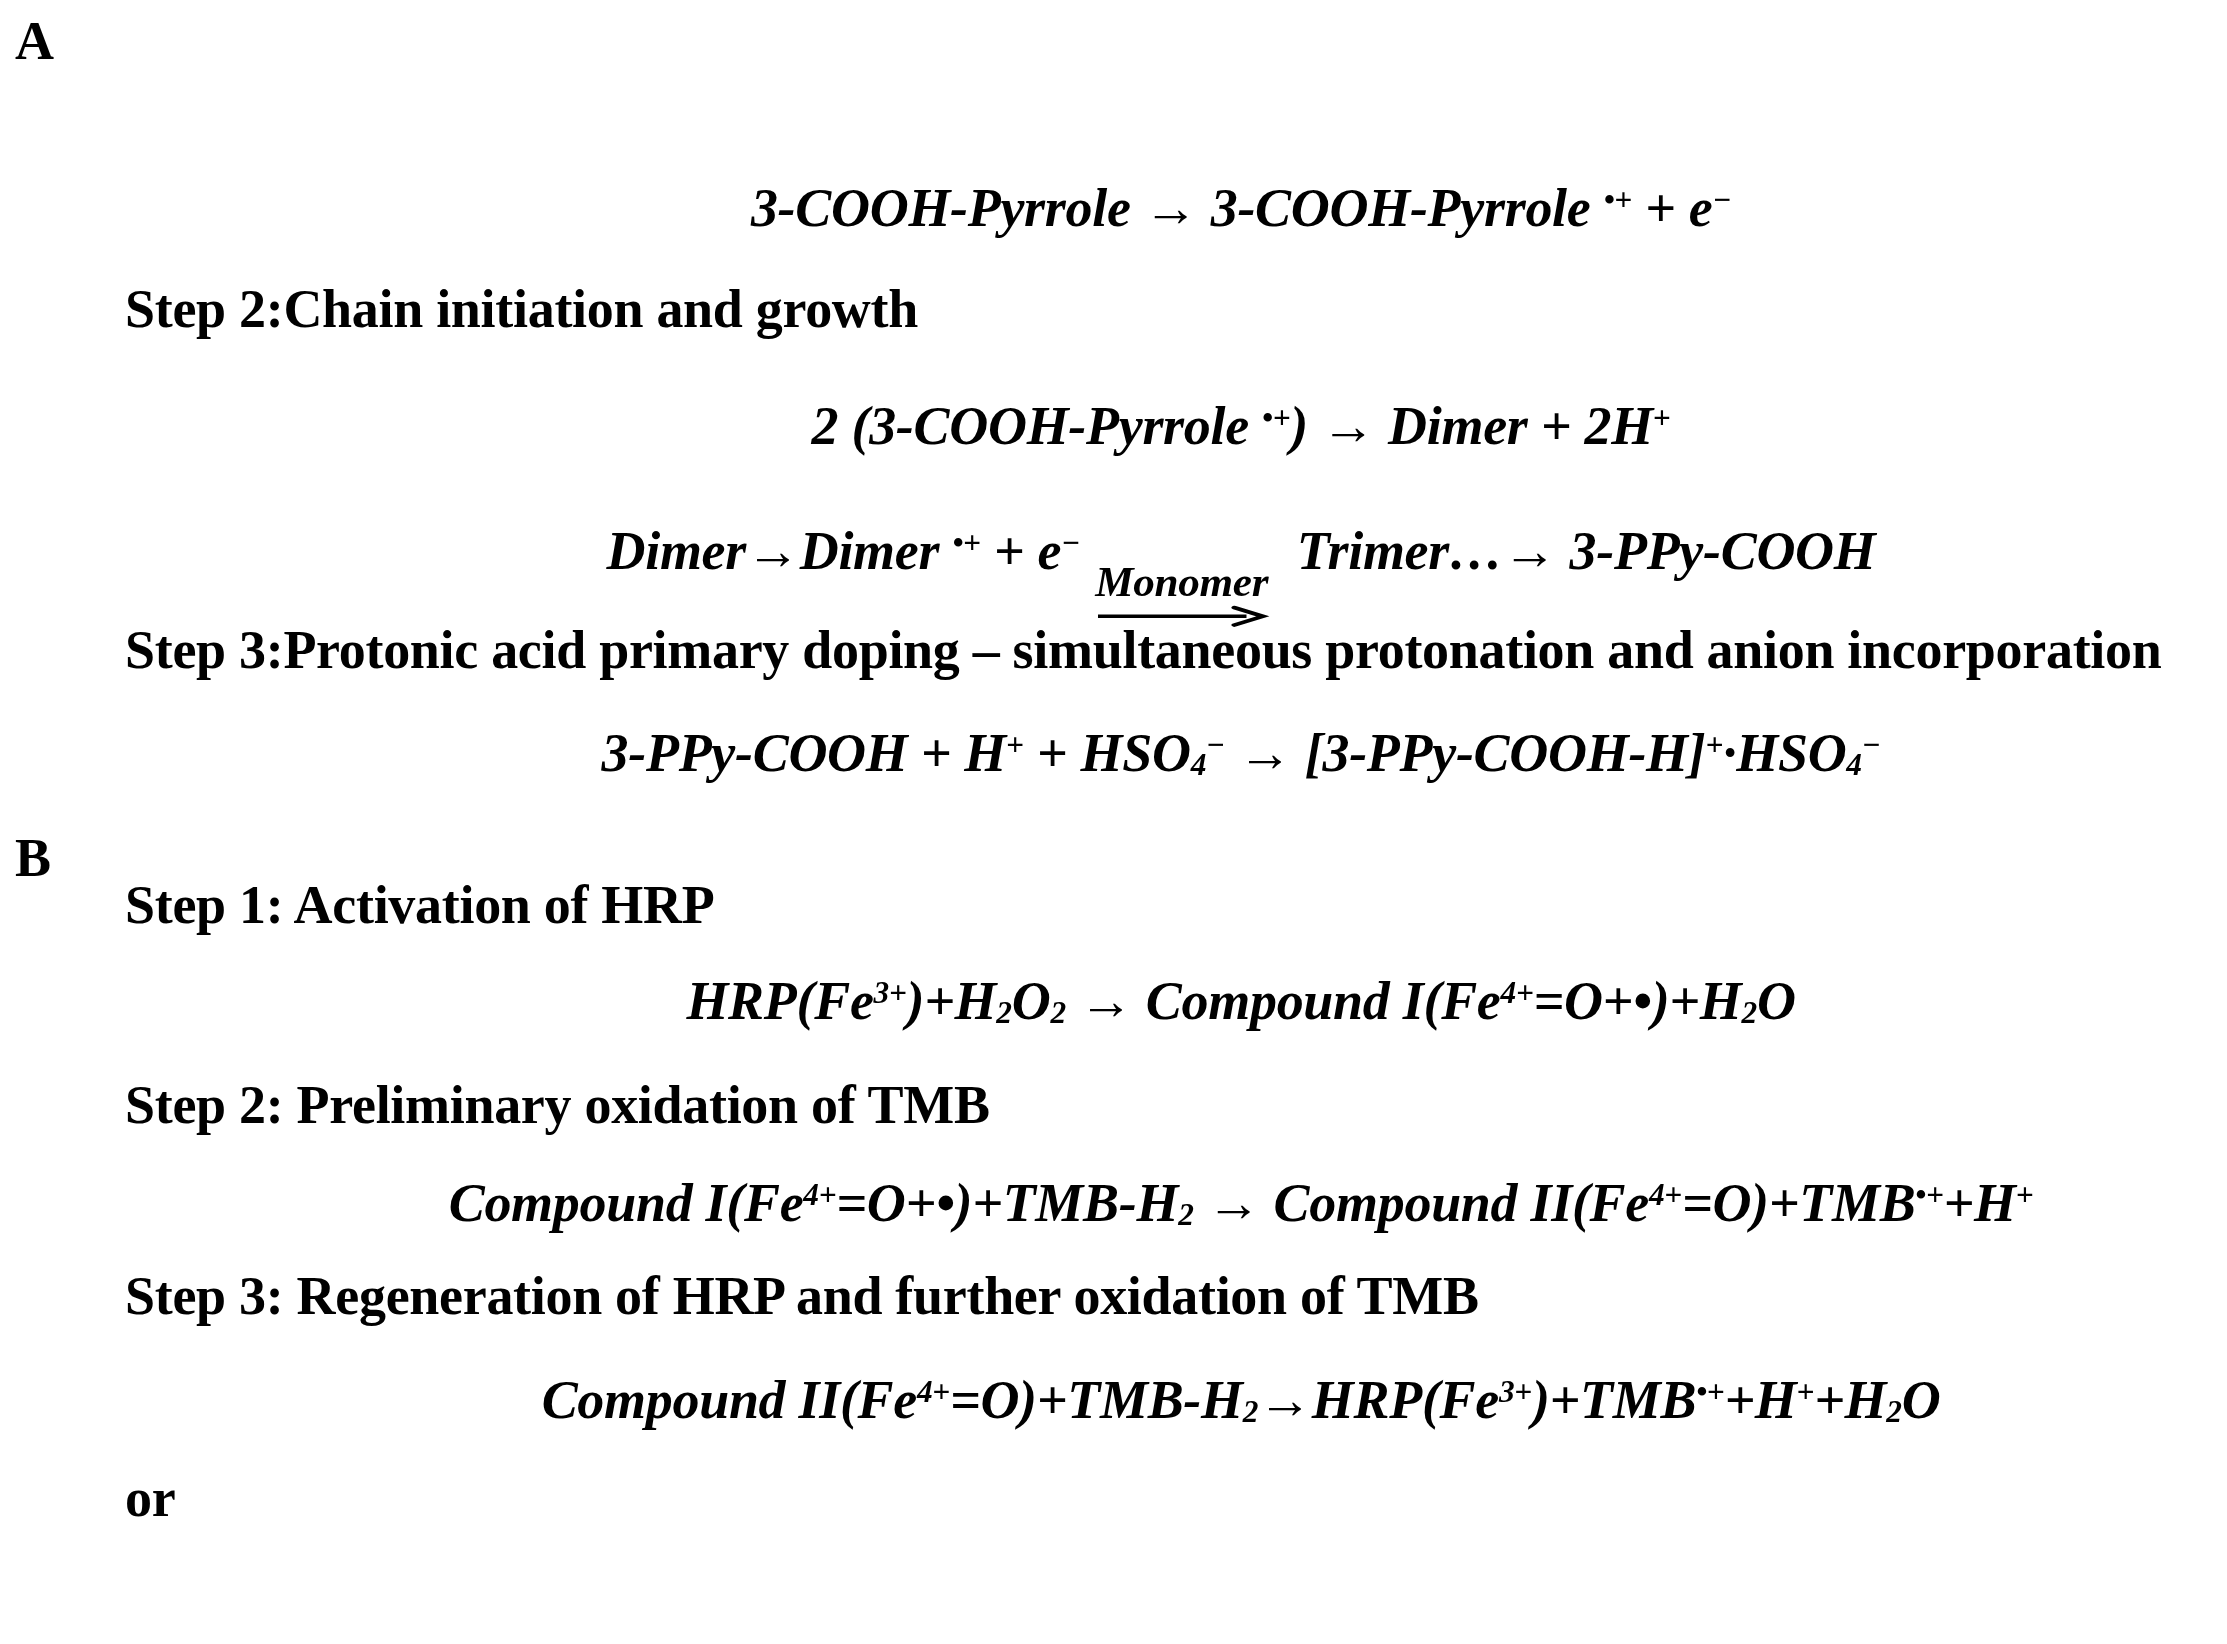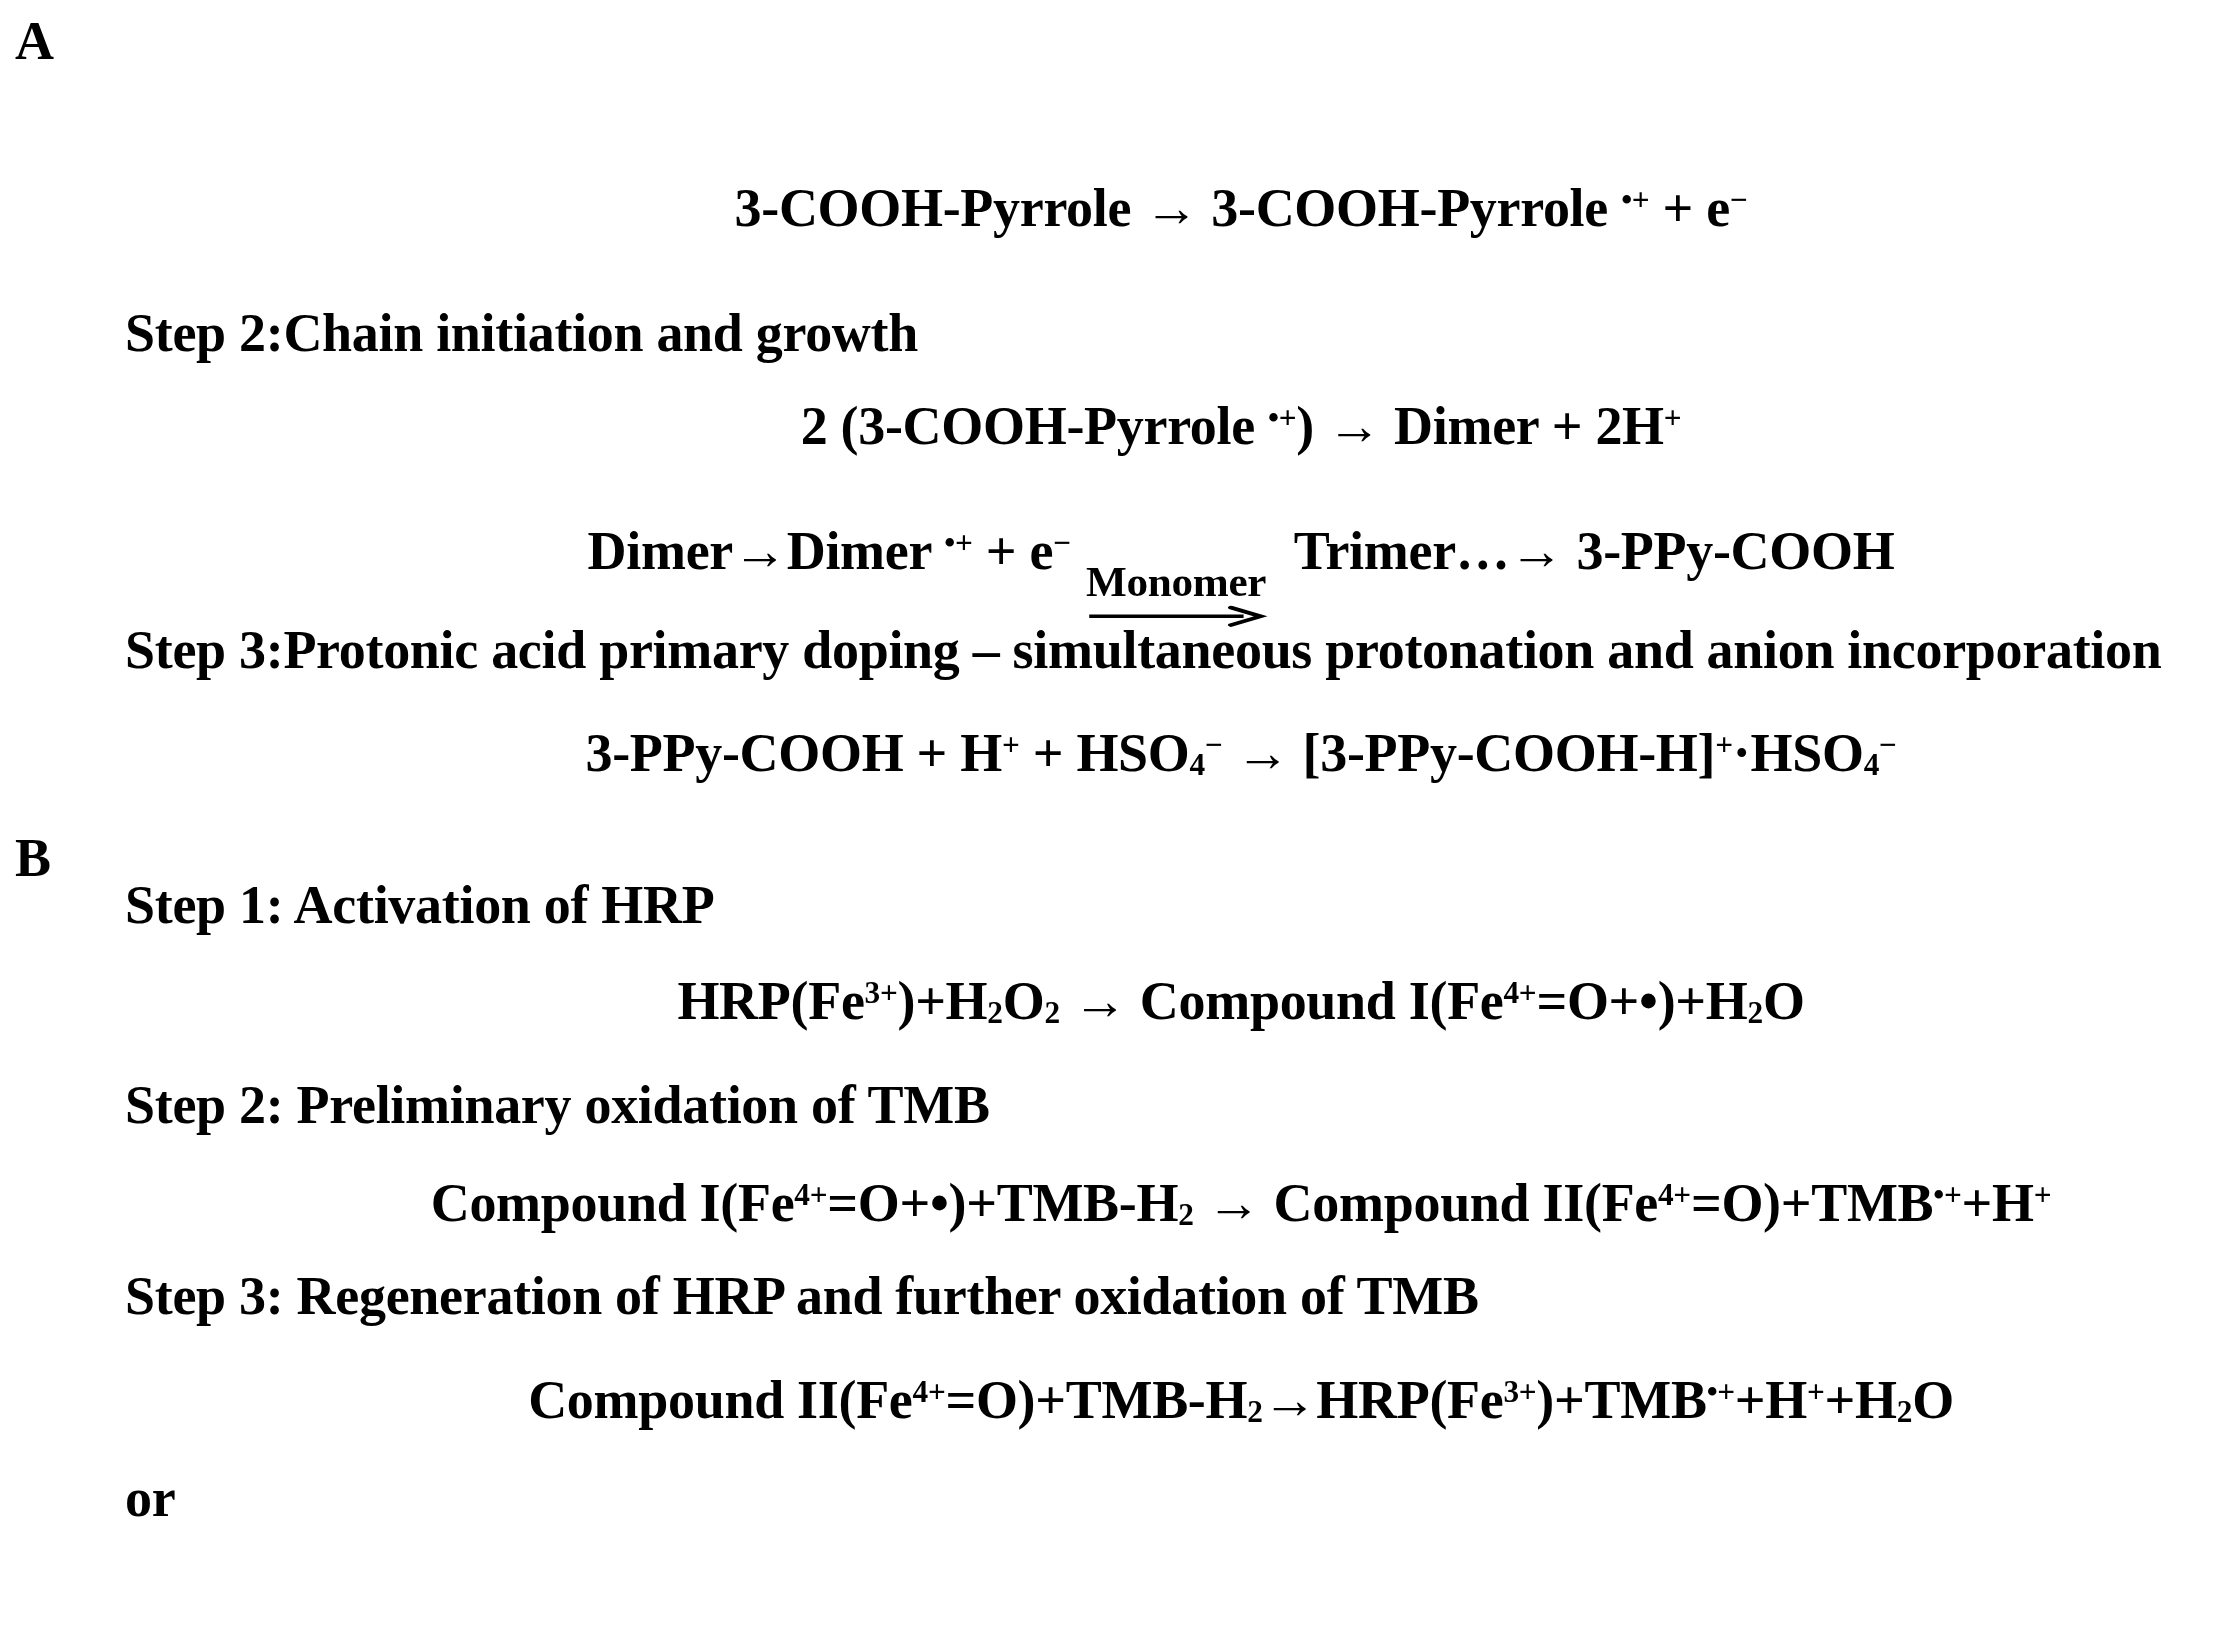--- a/index.html
+++ b/index.html
@@ -8,38 +8,38 @@
     width:2227px;height:1644px;
     background:#ffffff;color:#000000;
     font-family:"Liberation Serif","DejaVu Serif",serif;
     font-weight:bold;
     overflow:hidden;
   }
   .line{position:absolute;white-space:nowrap;font-size:54px;line-height:1;letter-spacing:-0.3px;}
   .plabel{left:15px;}
   .step{left:125px;}
   .orlbl{left:125px;}
-  .eq{left:255px;right:0;text-align:center;}
+  .eq{left:255px;right:0;text-align:center;font-style:italic;}
   .sup{font-size:0.58em;vertical-align:0.52em;line-height:0;}
   .sub{font-size:0.58em;vertical-align:-0.14em;line-height:0;}
   .larrow{display:inline-block;vertical-align:-0.5em;margin:1px 0.22em;text-align:center;}
   .larrow-label{display:block;font-size:0.8em;line-height:1;padding:0 0.08em;}
   .larrow-arrow{display:block;height:0.42em;margin-top:0.03em;}
   .larrow-arrow svg{display:block;width:100%;height:100%;}
 </style>
 </head>
 <body>
 
 <div class="page">
 
   <div class="line plabel" style="top:14px">A</div>
 
   <div class="line eq" style="top:181px">3-COOH-Pyrrole → 3-COOH-Pyrrole <span class="sup">•+</span> + e<span class="sup">−</span></div>
 
-  <div class="line step" style="top:306px">Step 2:Chain initiation and growth</div>
+  <div class="line step" style="top:282px">Step 2:Chain initiation and growth</div>
   <div class="line eq" style="top:399px">2 (3-COOH-Pyrrole <span class="sup">•+</span>) → Dimer + 2H<span class="sup">+</span></div>
   <div class="line eq" style="top:524px">Dimer→Dimer <span class="sup">•+</span> + e<span class="sup">−</span><span class="larrow"><span class="larrow-label">Monomer</span><span class="larrow-arrow">
           <svg viewBox="0 0 120 26" preserveAspectRatio="none">
             <path d="M4 13 H103" stroke="#000" stroke-width="4" fill="none"></path>
             <path d="M95 3 L114 13 L95 23" stroke="#000" stroke-width="4" fill="none" stroke-linecap="round"></path>
           </svg>
         </span></span> Trimer…→ 3-PPy-COOH</div>
 
   <div class="line step" style="top:623px">Step 3:Protonic acid primary doping – simultaneous protonation and anion incorporation</div>
   <div class="line eq" style="top:726px">3-PPy-COOH + H<span class="sup">+</span> + HSO<span class="sub">4</span><span class="sup">−</span> → [3-PPy-COOH-H]<span class="sup">+</span>·HSO<span class="sub">4</span><span class="sup">−</span></div>

